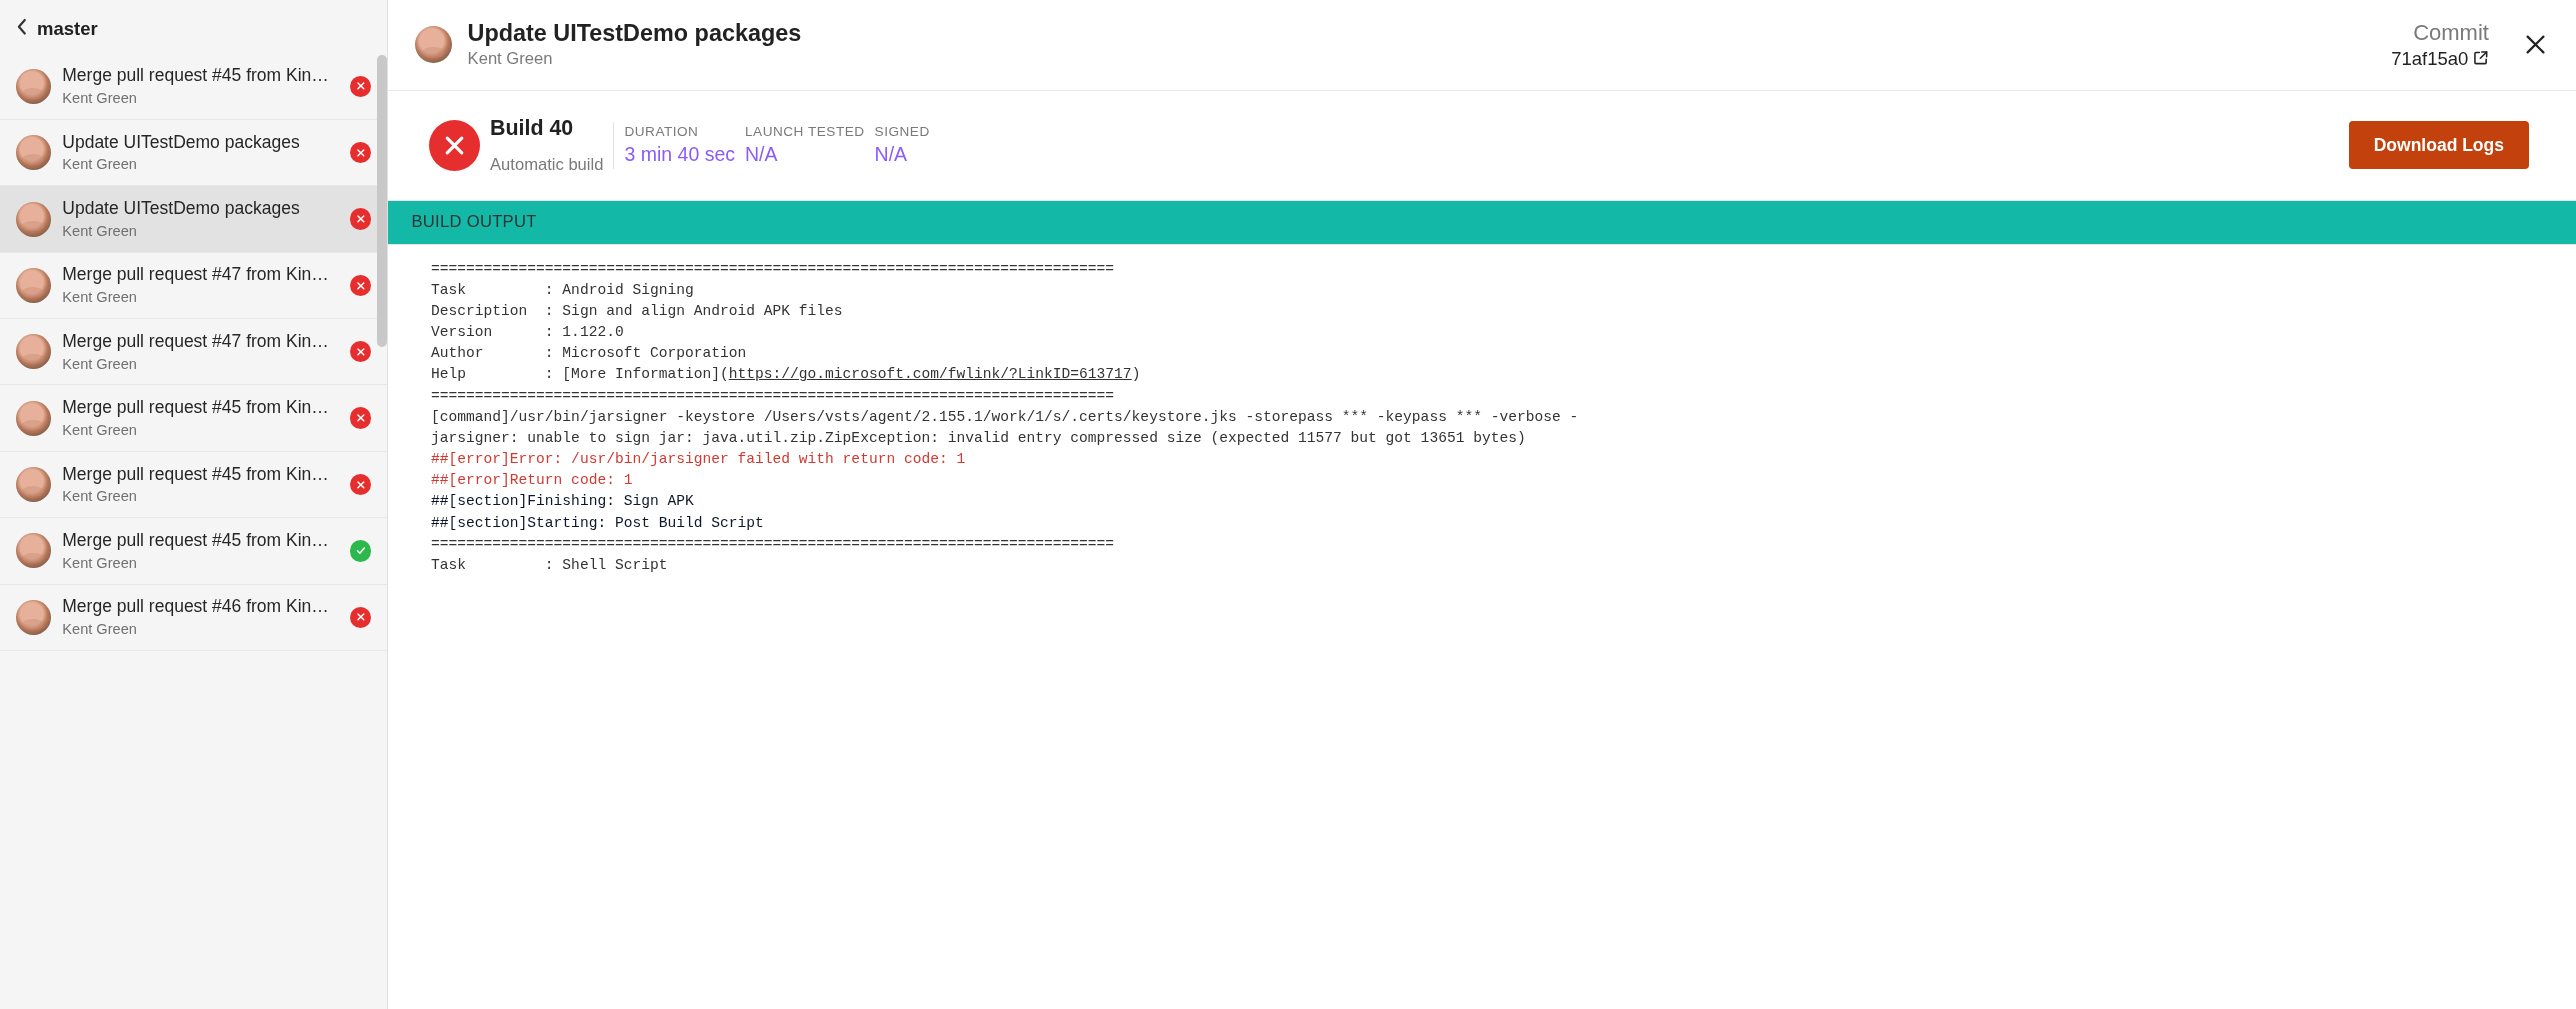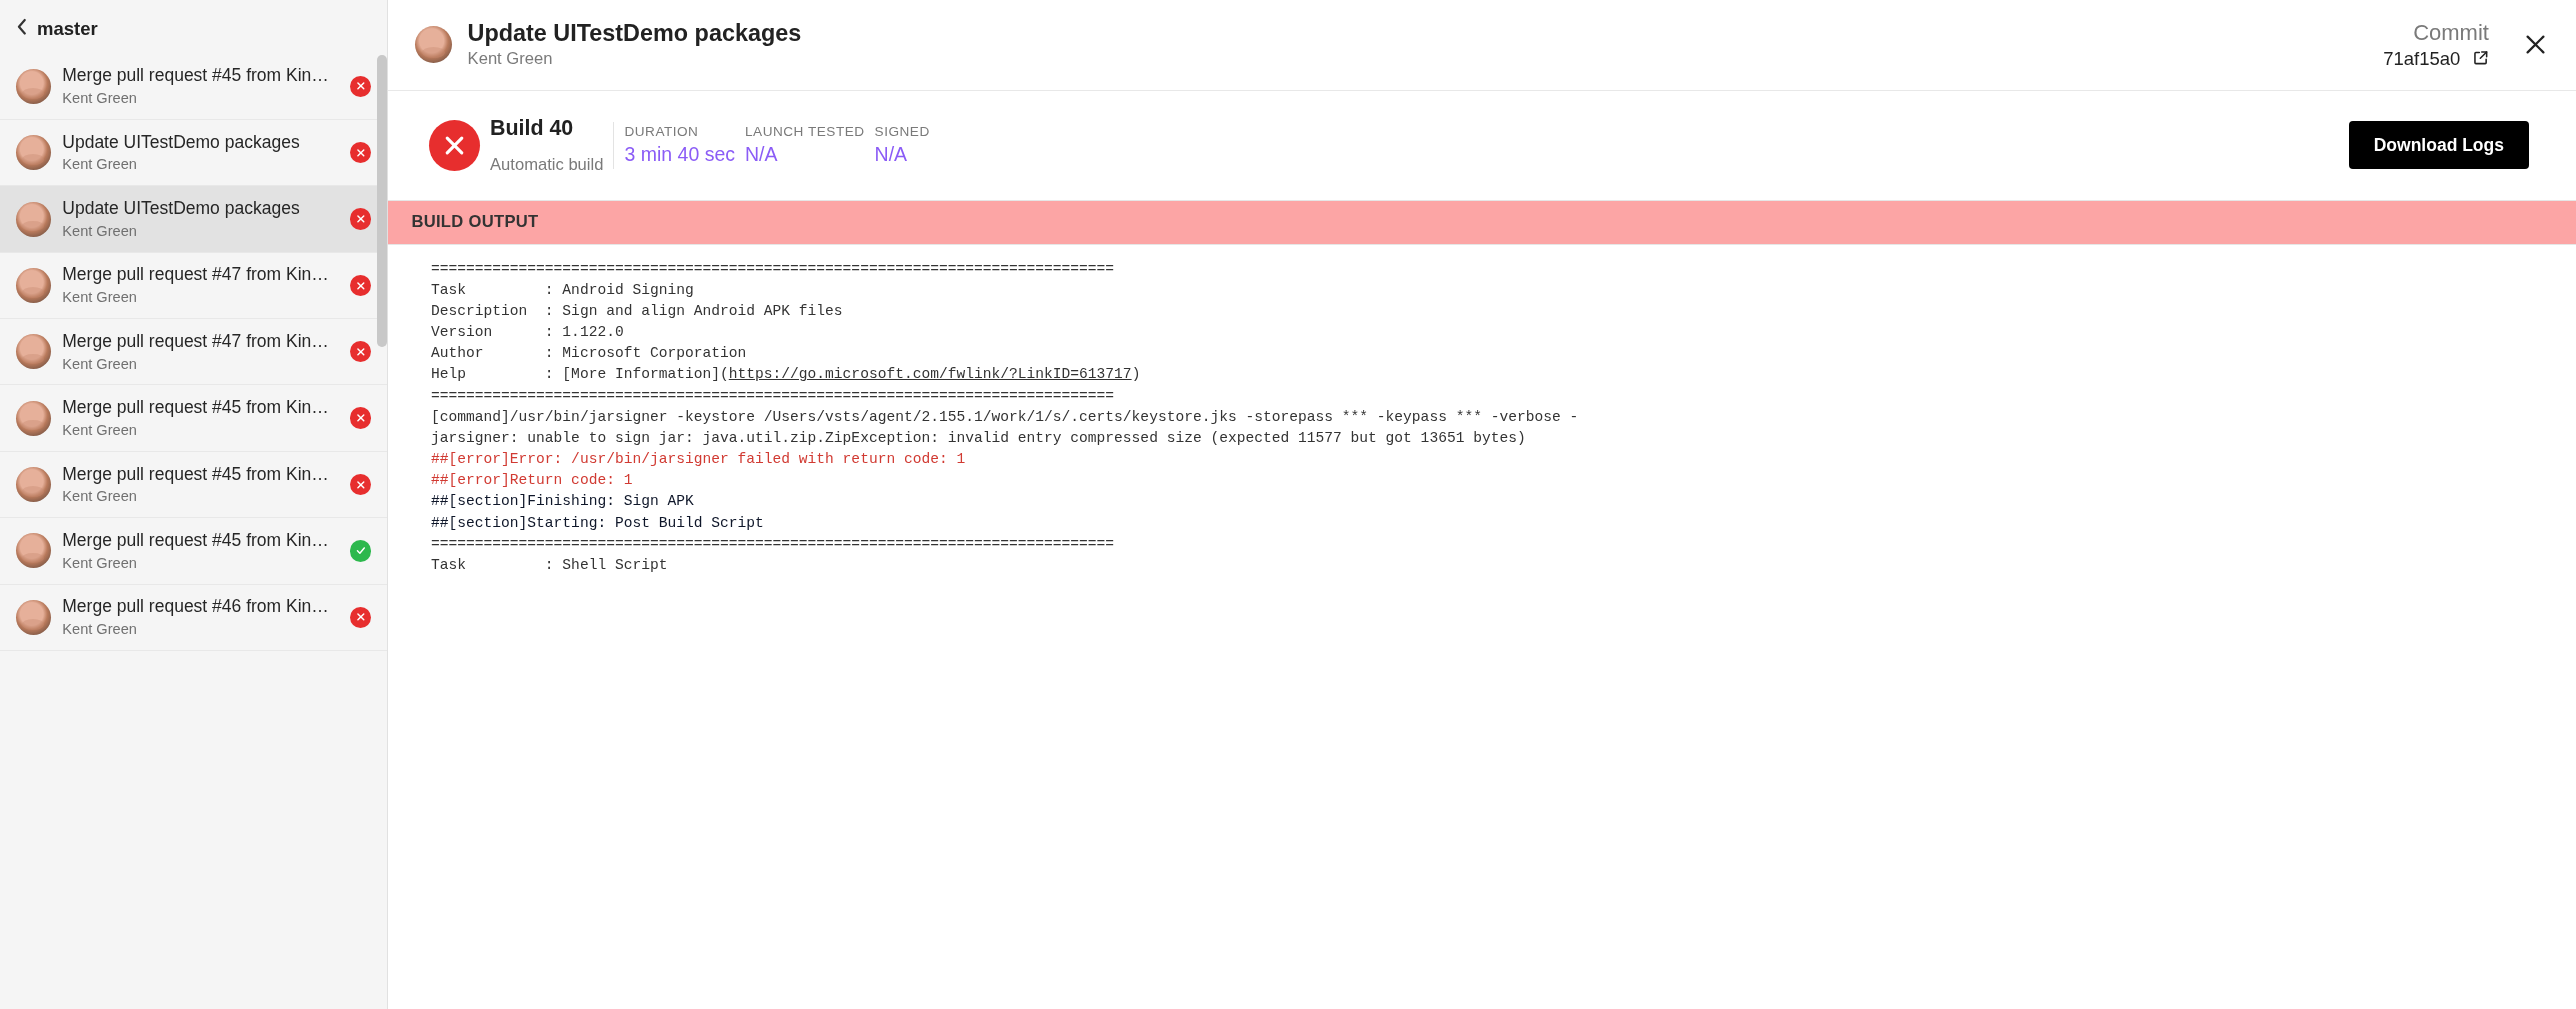--- a/index.html
+++ b/index.html
@@ -147,21 +147,21 @@
   .commit-ref-label {
     font-size: 22px;
     color: #7a7a7a;
   }
   .commit-ref-hash {
     font-size: 18.5px;
     font-weight: 500;
     color: #222;
     display: inline-flex;
     align-items: center;
-    gap: 13px;
+    gap: 5px;
   }
   .close-btn {
     width: 27px;
     height: 27px;
     cursor: pointer;
     margin-left: 17.5px;
   }
 
   .build-summary {
     display: flex;
@@ -199,37 +199,37 @@
     letter-spacing: 0.5px;
     color: #7a7a7a;
   }
   .metric .metric-value {
     font-size: 19.5px;
     color: #8b5cf6;
     margin-top: 3.9px;
   }
   .spacer { flex: 1; }
   .download-btn {
-    background: #000000;
+    background: #c2410c;
     color: #fff;
     font-size: 17.5px;
     font-weight: 600;
     padding: 13.6px 25px;
     border: none;
     border-radius: 3.9px;
     cursor: pointer;
   }
 
   .output-header {
-    background: #fca5a5;
+    background: #14b8a6;
     border-top: 1px solid #e6e6e6;
     border-bottom: 1px solid #e6e6e6;
     padding: 11.7px 23.4px;
     font-size: 16.6px;
-    font-weight: 700;
+    font-weight: 400;
     letter-spacing: 0.3px;
     color: #333;
   }
 
   .output {
     flex: 1;
     overflow: auto;
     background: #fff;
     padding: 13.6px 0 13.6px 43px;
     font-family: "SFMono-Regular", Consolas, "Liberation Mono", Menlo, monospace;

